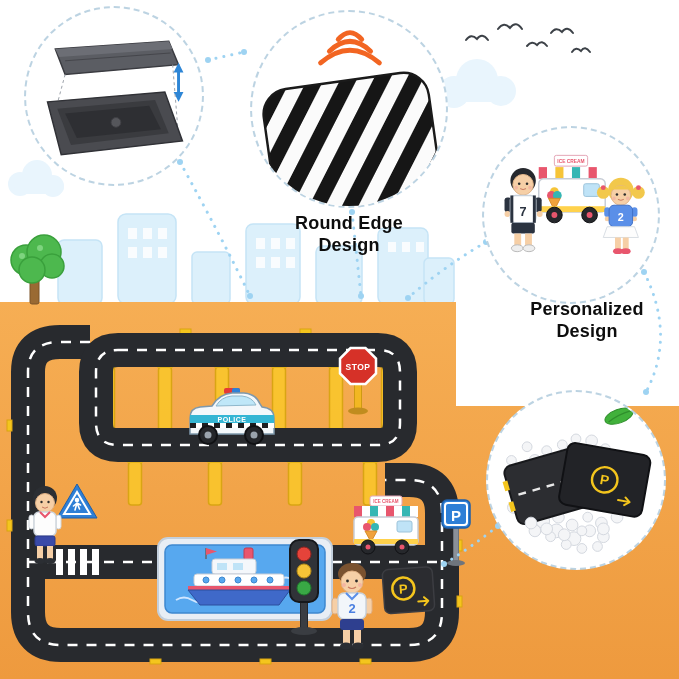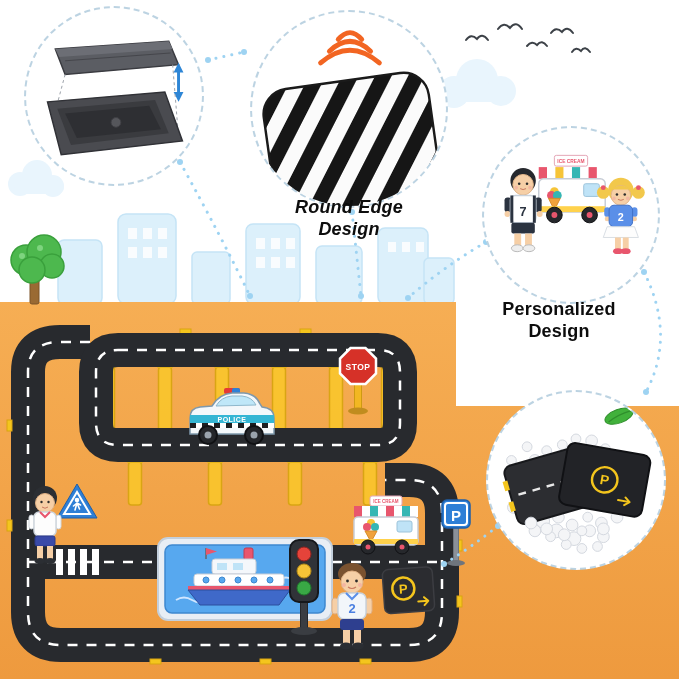--- a/index.html
+++ b/index.html
@@ -347,21 +347,21 @@
       <g stroke="#f26522" stroke-width="5" fill="none" stroke-linecap="round">
         <path d="M88,28 Q100,14 112,28"></path>
         <path d="M79,40 Q100,20 121,40"></path>
         <path d="M70,52 Q100,26 130,52"></path>
       </g>
       <g transform="rotate(-8 100 130)">
         <rect x="16" y="70" width="170" height="130" rx="26" fill="url(#zebra)" stroke="#1a1a1a" stroke-width="2.5"></rect>
       </g>
     </svg>
   </div>
-  <div class="callout-label" style="left:258px;top:196px;width:182px;font-style:italic;">Round Edge
+  <div class="callout-label" style="left:258px;top:212px;width:182px;">Round Edge
 Design</div>
 
   <div class="callout" style="left:482px;top:126px;width:178px;height:178px;">
     <svg viewBox="0 0 178 178">
       <g transform="translate(52,28)">
         <rect x="20" y="0" width="34" height="11" rx="2" fill="#ffffff" stroke="#e3a5b5"></rect>
         <text x="37" y="8" font-size="5" fill="#e8566d">ICE CREAM</text>
         <rect x="4" y="12" width="8.5" height="12" fill="#e8566d"></rect>
           <rect x="12.5" y="12" width="8.5" height="12" fill="#ffffff"></rect>
         <rect x="21" y="12" width="8.5" height="12" fill="#f6c437"></rect>
@@ -424,21 +424,21 @@
         <rect x="10" y="27" width="24" height="22" rx="5" fill="#5a8fe8" stroke="#3f6fc4"></rect>
         <text x="22" y="43" font-size="11" fill="#ffffff">2</text>
         <polygon points="8,49 36,49 40,60 4,60" fill="#fdfdfd" stroke="#d8dde3"></polygon>
         <rect x="16" y="60" width="6" height="12" fill="#f6cfa6"></rect>
           <rect x="24" y="60" width="6" height="12" fill="#f6cfa6"></rect>
         <ellipse cx="19" cy="74" rx="5" ry="3" fill="#e8566d"></ellipse>
           <ellipse cx="27" cy="74" rx="5" ry="3" fill="#e8566d"></ellipse>
       </g>
     </svg>
   </div>
-  <div class="callout-label" style="left:468px;top:298px;width:182px;">Personalized
+  <div class="callout-label" style="left:496px;top:298px;width:182px;">Personalized
 Design</div>
 
   <div class="callout" style="left:486px;top:390px;width:180px;height:180px;">
     <svg viewBox="0 0 180 180">
       <g fill="#f4f5f7" stroke="#d3d7de">
         <circle cx="30" cy="96" r="7"></circle>
           <circle cx="44" cy="108" r="8"></circle>
           <circle cx="26" cy="118" r="6"></circle>
         <circle cx="42" cy="126" r="7"></circle>
           <circle cx="58" cy="118" r="6"></circle>

